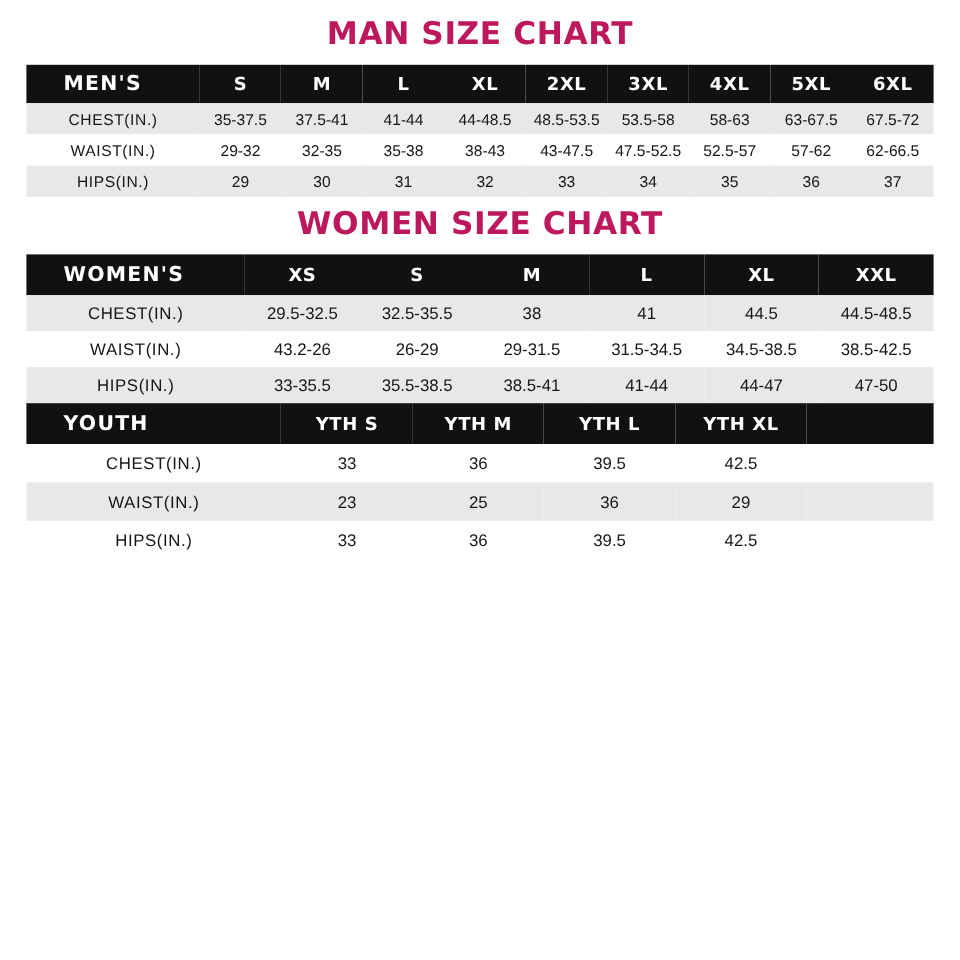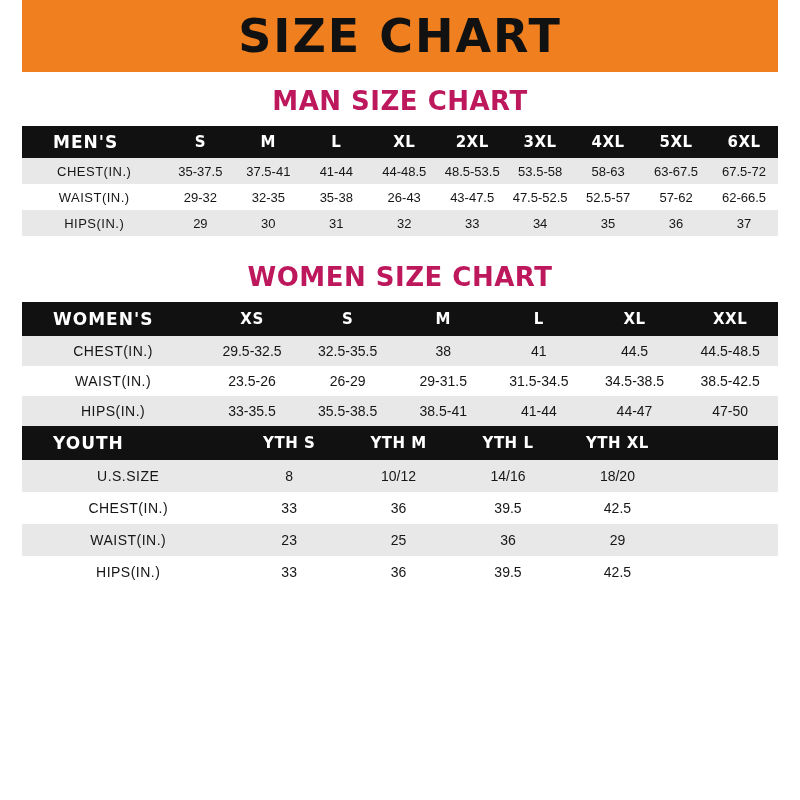--- a/index.html
+++ b/index.html
@@ -55,21 +55,21 @@
 
   .section-title {
     text-align: center;
     font-family: "DejaVu Sans", sans-serif;
     font-weight: bold;
     font-size: 26px;
     color: #be185d;
     letter-spacing: 0.5px;
   }
   .t1 { margin-top: 14px; margin-bottom: 10px; }
-  .t2 { margin-top: 26px; margin-bottom: 10px; }
+  .t2 { margin-top: 8px; margin-bottom: 10px; }
   .t3 { margin-top: 22px; margin-bottom: 10px; }
 
   table.size-table {
     width: 100%;
     border-collapse: collapse;
     table-layout: fixed;
   }
   table.size-table th,
   table.size-table td {
     text-align: center;
@@ -122,25 +122,20 @@
     font-size: 17.5px;
     line-height: 1.35;
   }
   .footer-note div { white-space: nowrap; }
 </style>
 </head>
 <body>
 
 <div class="page">
 
-  <div class="header-band">
-    <div class="edge-left"></div>
-    <div class="edge-right"></div>
-    <div class="title">SIZE CHART</div>
-  </div>
 
   <div class="content">
 
     <div class="section man">
       <div class="section-title t1">MAN SIZE CHART</div>
       <table class="size-table">
         <thead>
           <tr>
             <th class="first-col" style="width:15%">MEN'S</th>
             <th>S</th>
@@ -165,21 +160,21 @@
             <td>53.5-58</td>
             <td>58-63</td>
             <td>63-67.5</td>
             <td>67.5-72</td>
           </tr>
           <tr class="row-white">
             <td class="first-col">WAIST(IN.)</td>
             <td>29-32</td>
             <td>32-35</td>
             <td>35-38</td>
-            <td>26-43</td>
+            <td>38-43</td>
             <td>43-47.5</td>
             <td>47.5-52.5</td>
             <td>52.5-57</td>
             <td>57-62</td>
             <td>62-66.5</td>
           </tr>
           <tr class="row-light">
             <td class="first-col">HIPS(IN.)</td>
             <td>29</td>
             <td>30</td>
@@ -214,21 +209,21 @@
             <td class="first-col">CHEST(IN.)</td>
             <td>29.5-32.5</td>
             <td>32.5-35.5</td>
             <td>38</td>
             <td>41</td>
             <td>44.5</td>
             <td>44.5-48.5</td>
           </tr>
           <tr class="row-white">
             <td class="first-col">WAIST(IN.)</td>
-            <td>23.5-26</td>
+            <td>43.2-26</td>
             <td>26-29</td>
             <td>29-31.5</td>
             <td>31.5-34.5</td>
             <td>34.5-38.5</td>
             <td>38.5-42.5</td>
           </tr>
           <tr class="row-light">
             <td class="first-col">HIPS(IN.)</td>
             <td>33-35.5</td>
             <td>35.5-38.5</td>
@@ -247,28 +242,20 @@
           <tr>
             <th class="first-col" style="width:24%">YOUTH</th>
             <th>YTH S</th>
             <th>YTH M</th>
             <th>YTH L</th>
             <th>YTH XL</th>
             <th style="width:14%"></th>
           </tr>
         </thead>
         <tbody>
-          <tr class="row-light">
-            <td class="first-col">U.S.SIZE</td>
-            <td>8</td>
-            <td>10/12</td>
-            <td>14/16</td>
-            <td>18/20</td>
-            <td></td>
-          </tr>
           <tr class="row-white">
             <td class="first-col">CHEST(IN.)</td>
             <td>33</td>
             <td>36</td>
             <td>39.5</td>
             <td>42.5</td>
             <td></td>
           </tr>
           <tr class="row-light">
             <td class="first-col">WAIST(IN.)</td>

